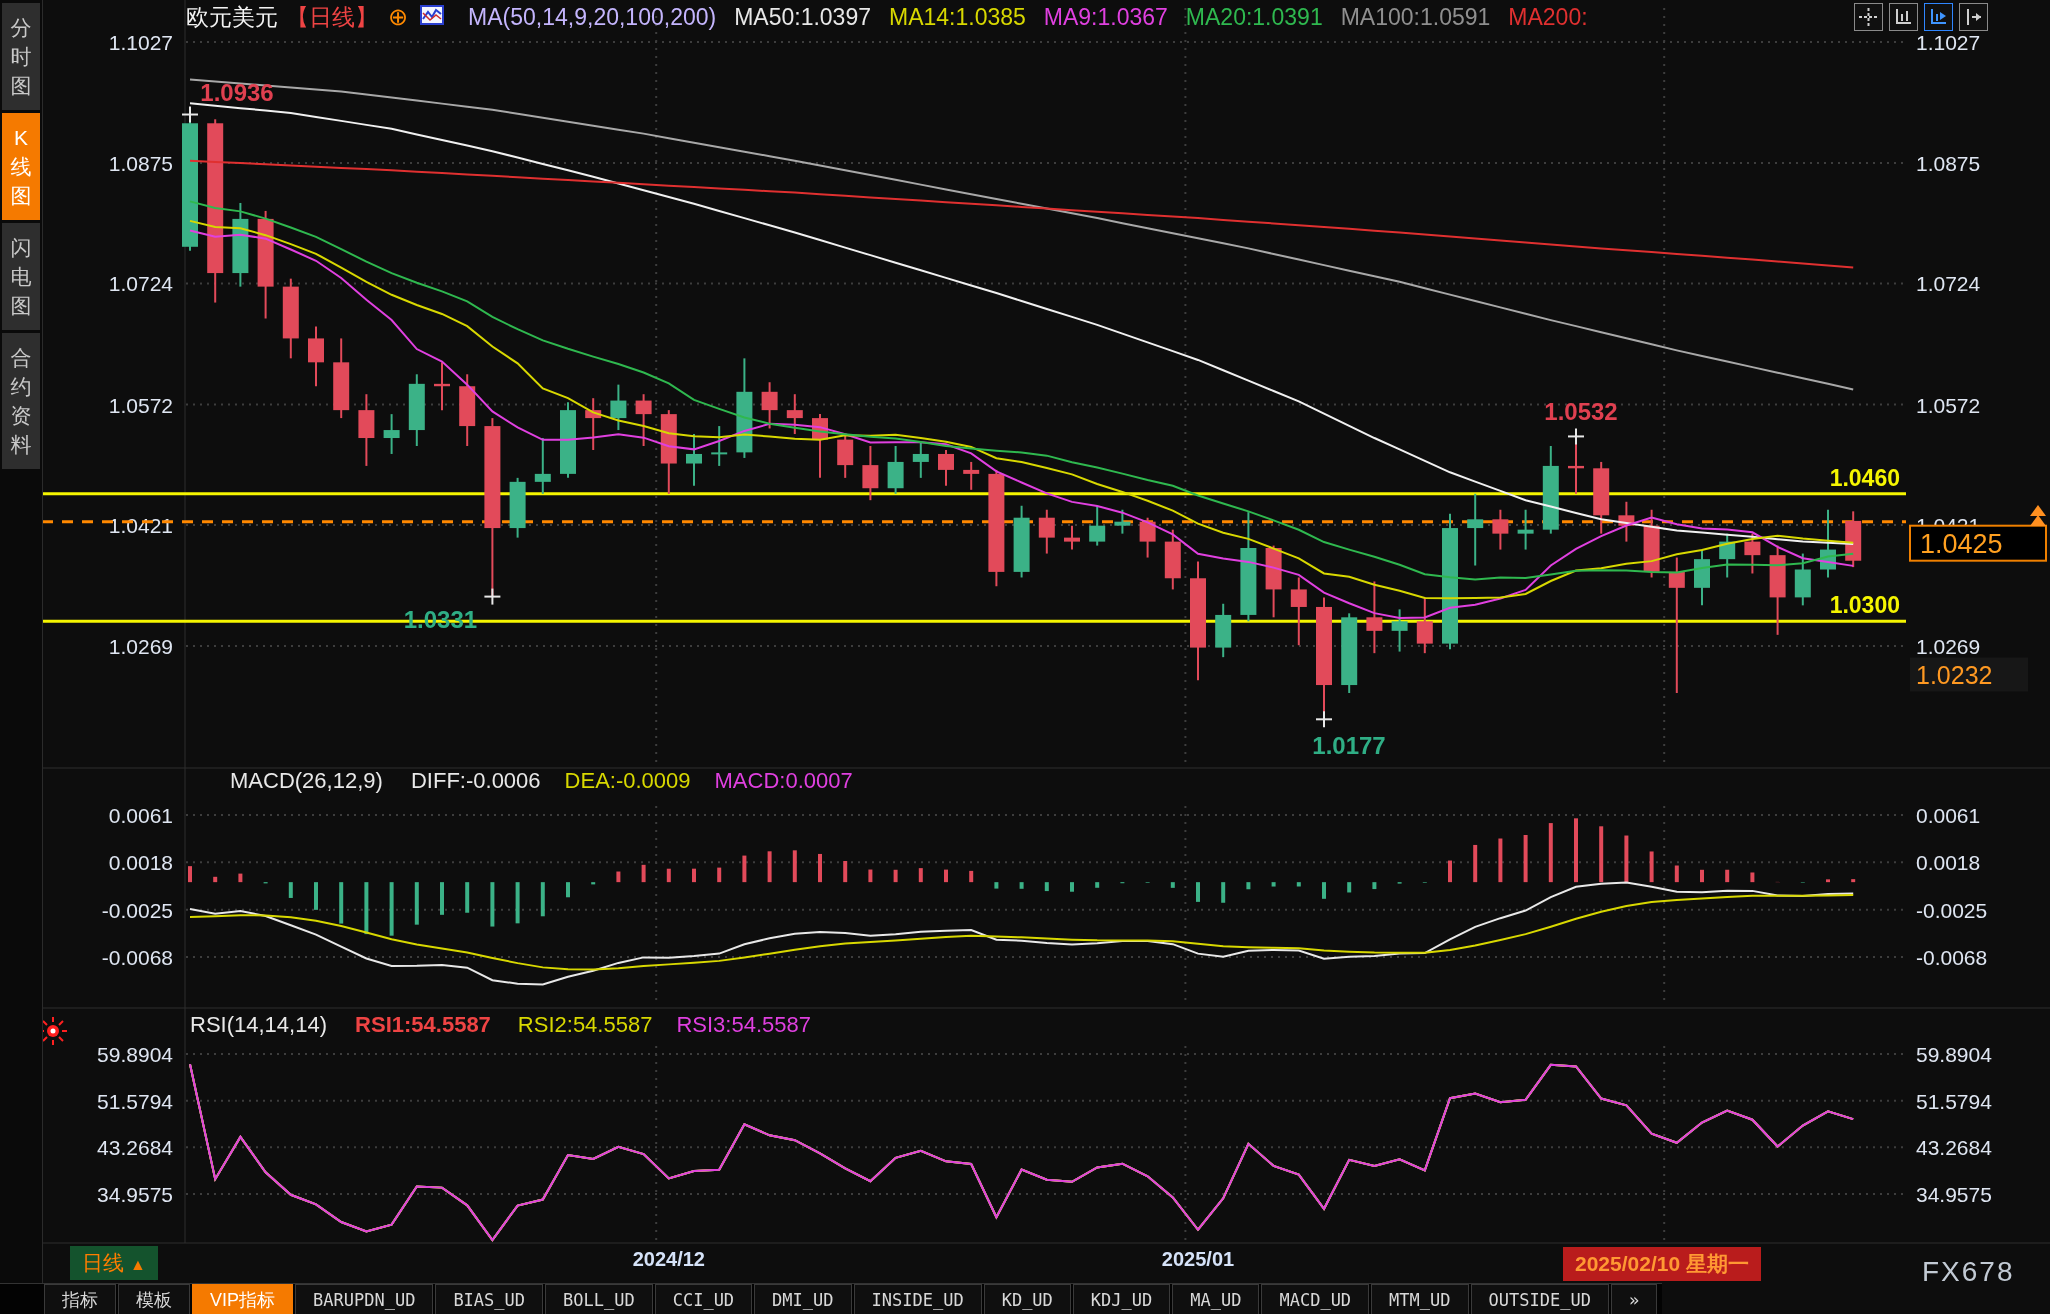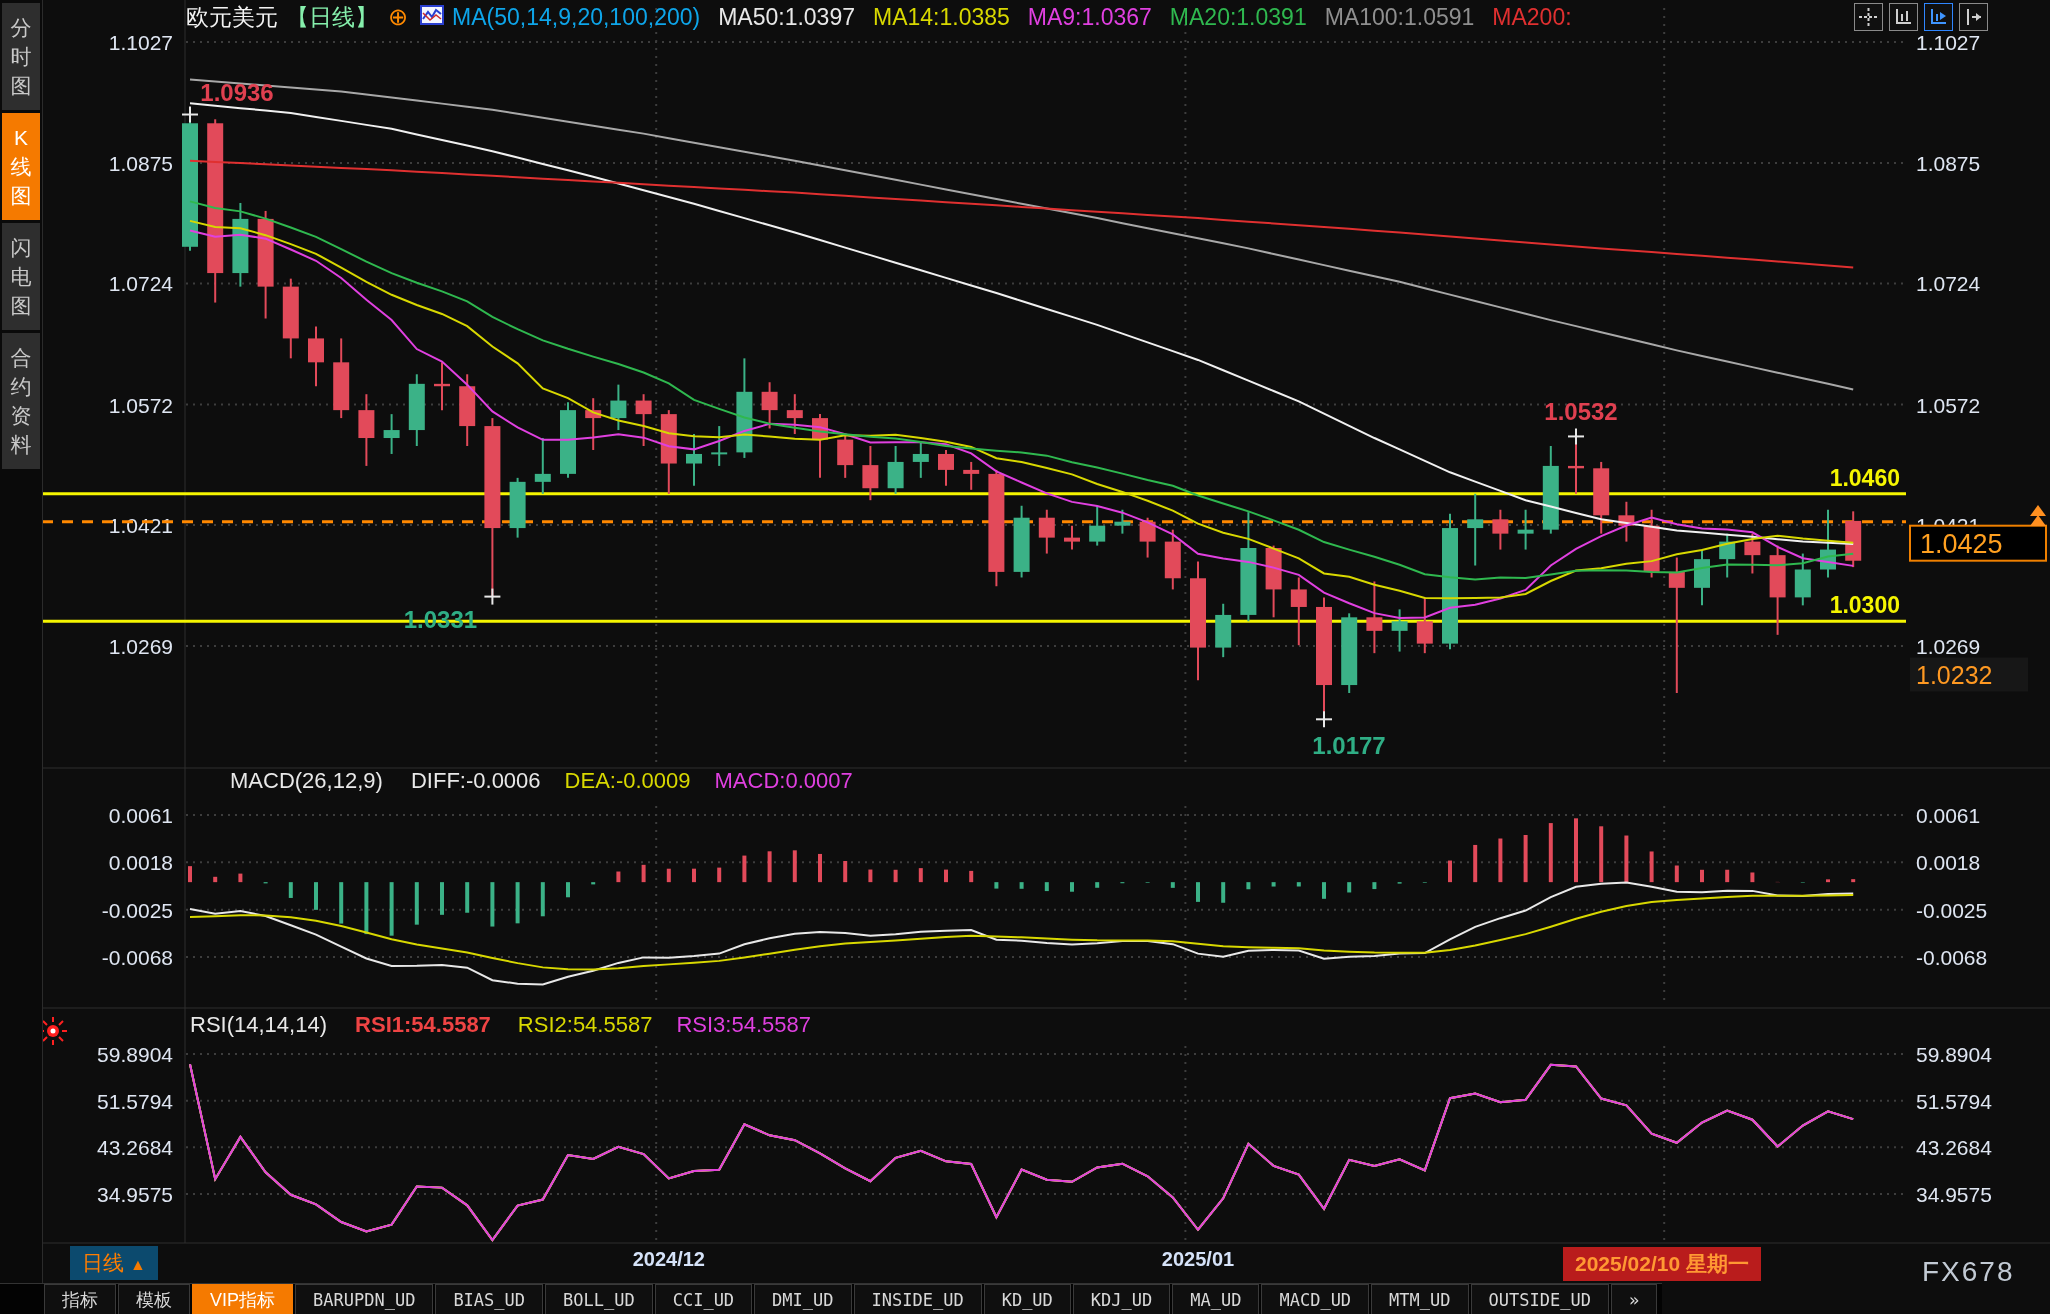--- a/index.html
+++ b/index.html
@@ -9,35 +9,35 @@
   
   .sidebar{position:absolute;left:0;top:0;width:42px;height:1314px;background:#0a0a0a;
            border-right:1px solid #2b2b2b;z-index:3;}
   .side-item{margin:3px 2px;padding:10px 0;text-align:center;background:#2e2e2e;color:#c9c9c9;
              font-size:21px;line-height:29px;white-space:pre-line;cursor:pointer;}
   .side-item.active{background:#f57a00;color:#fff;}
   
   .header{position:absolute;left:186px;top:2px;height:30px;z-index:2;display:flex;align-items:center;
           font-size:23px;white-space:nowrap;}
   .header .sym{color:#f2f2f2;}
-  .header .per{color:#86efac;margin-left:8px;}
+  .header .per{color:#ef4444;margin-left:8px;}
   .header .plus{color:#ff8a00;margin:0 6px 0 10px;font-size:24px;}
-  .header .matitle{color:#0ea5e9;margin-left:8px;}
+  .header .matitle{color:#c4b5fd;margin-left:24px;}
   .header .mchip{margin-left:18px;}
   .mini-icon{margin-left:6px;display:inline-block;}
   
   .toolbar{position:absolute;right:62px;top:3px;z-index:2;display:flex;gap:6px;}
   .tool-btn{width:27px;height:26px;border:1px solid #8a8a8a;background:#101010;display:flex;
             align-items:center;justify-content:center;cursor:pointer;}
   .tool-btn.active{border-color:#2f86ff;}
   
   .legend{position:absolute;left:190px;z-index:2;font-size:22px;white-space:nowrap;}
   .legend span{margin-right:22px;}
   
-  .period-box{position:absolute;left:70px;top:1246px;z-index:2;background:#0c4a6e;
+  .period-box{position:absolute;left:70px;top:1246px;z-index:2;background:#14532d;
               padding:3px 12px;font-size:21px;color:#ff7d00;cursor:pointer;}
   .period-box .tri{color:#f57a00;font-size:16px;margin-left:6px;}
   .month-label{position:absolute;top:1248px;transform:translateX(-50%);z-index:2;
                color:#d5e2f8;font-size:20px;font-weight:bold;}
   .lastdate{position:absolute;left:1563px;top:1247px;z-index:2;background:#b91c1c;
             color:#ff9933;font-size:21px;font-weight:bold;padding:3px 12px;}
   .watermark{position:absolute;left:1922px;top:1256px;z-index:2;color:#c2cad4;
              font-size:28px;letter-spacing:2px;}
   
   .tabbar{position:absolute;left:0;bottom:0;width:1662px;height:31px;background:#030303;

